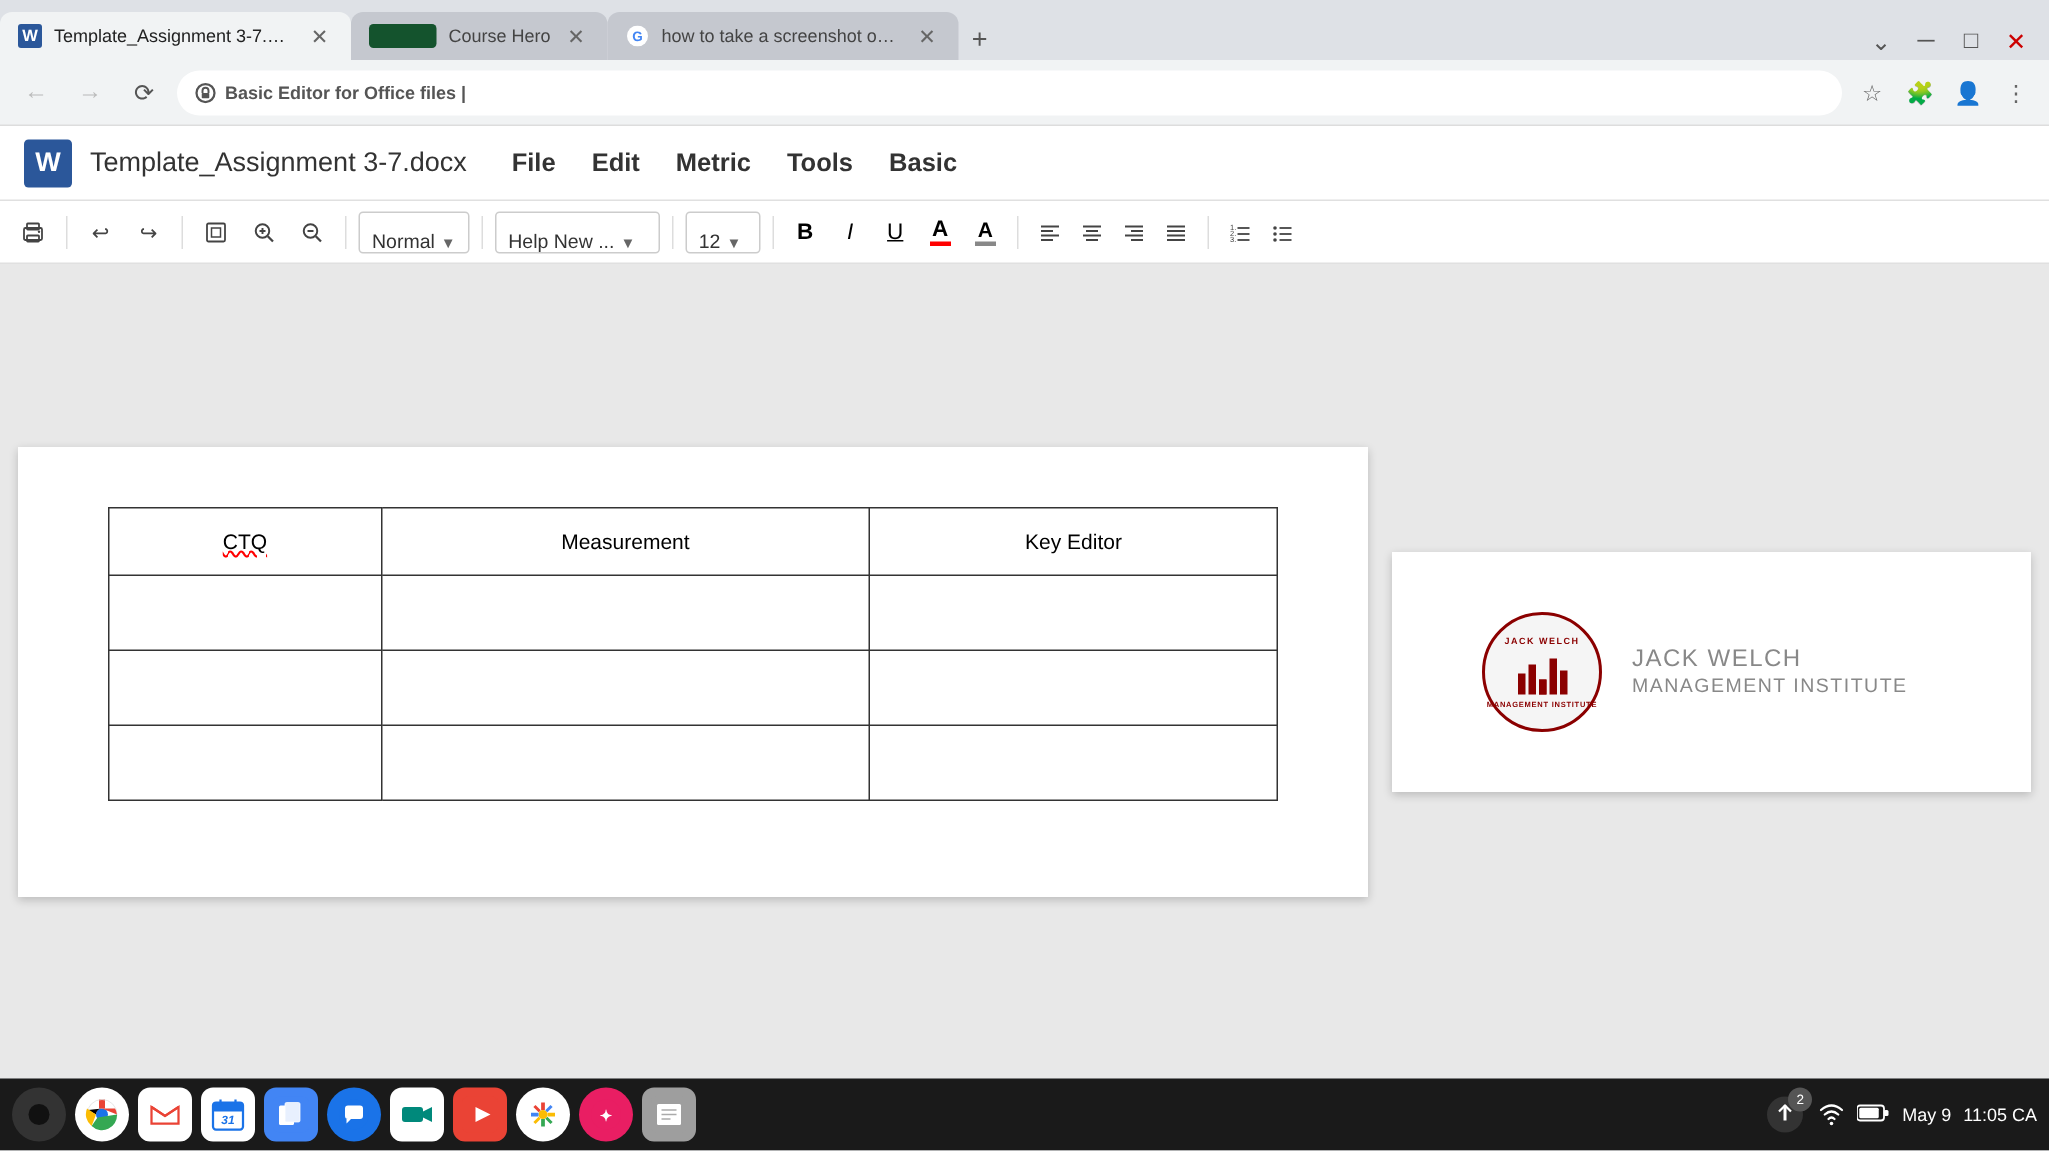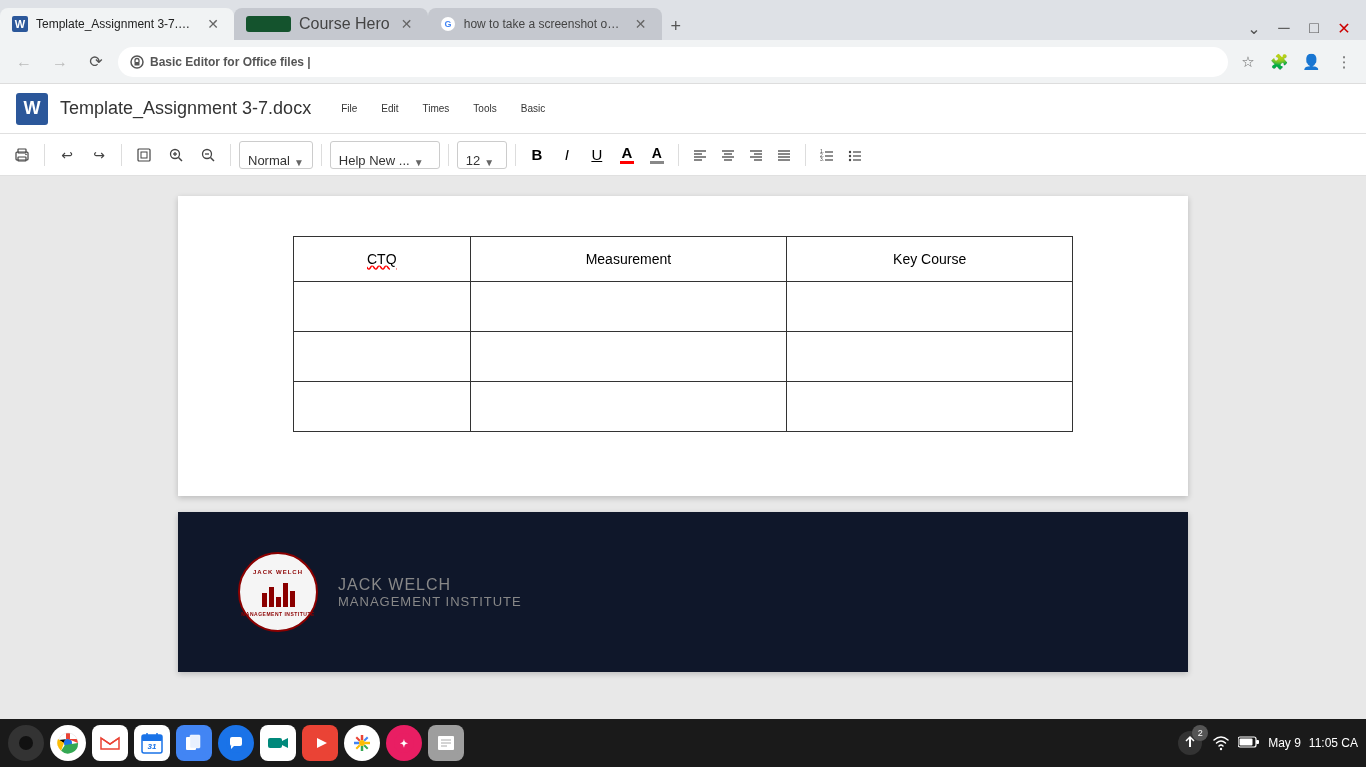--- a/index.html
+++ b/index.html
@@ -25,51 +25,51 @@
     .nav-btn { width: 28px; height: 28px; display: flex; align-items: center; justify-content: center; border-radius: 50%; cursor: pointer; font-size: 16px; color: #555; }
     .nav-btn.disabled { color: #bbb; cursor: default; }
     .address-text { display: flex; align-items: center; gap: 6px; flex: 1; height: 30px; background: white; border-radius: 15px; padding: 0 12px; font-size: 12px; color: #555; }
     .addr-icon { font-size: 15px; color: #666; cursor: pointer; width: 24px; height: 24px; display: flex; align-items: center; justify-content: center; border-radius: 50%; }
 
     
     .app-bar { height: 50px; background: white; display: flex; align-items: center; padding: 0 16px; gap: 12px; border-bottom: 1px solid #e0e0e0; }
     .word-icon { width: 32px; height: 32px; background: #2b579a; color: white; font-size: 18px; font-weight: bold; display: flex; align-items: center; justify-content: center; border-radius: 3px; }
     .doc-title { font-size: 18px; color: #333; font-weight: normal; }
     .menu-bar { display: flex; align-items: center; gap: 4px; margin-left: 8px; }
-    .menu-item { padding: 4px 10px; font-size: 10px; color: #333; cursor: pointer; border-radius: 4px; }
+    .menu-item { padding: 4px 10px; font-size: 17px; color: #333; cursor: pointer; border-radius: 4px; font-weight: bold; }
 
     
     .toolbar { height: 42px; background: white; display: flex; align-items: center; padding: 0 8px; gap: 4px; border-bottom: 1px solid #e0e0e0; }
     .tb-btn { width: 28px; height: 28px; display: flex; align-items: center; justify-content: center; border-radius: 3px; cursor: pointer; font-size: 14px; color: #444; border: 1px solid transparent; }
     .tb-separator { width: 1px; height: 22px; background: #ddd; margin: 0 4px; }
     .tb-dropdown { display: flex; align-items: flex-end; gap: 4px; height: 28px; padding: 0 8px; border: 1px solid #ccc; border-radius: 3px; cursor: pointer; font-size: 13px; color: #333; background: white; }
     .tb-dropdown .arrow { font-size: 10px; color: #666; }
     .tb-format-btn { width: 26px; height: 26px; display: flex; align-items: center; justify-content: center; border-radius: 3px; cursor: pointer; border: 1px solid transparent; }
     .bold { font-weight: bold; font-size: 15px; }
     .italic-btn { font-style: italic; font-size: 15px; }
     .underline-btn { text-decoration: underline; font-size: 15px; }
     .tb-color-btn { display: flex; flex-direction: column; align-items: center; height: 26px; justify-content: center; cursor: pointer; padding: 0 4px; }
     .color-A { font-size: 15px; font-weight: bold; line-height: 1; }
     .color-bar { height: 3px; width: 14px; background: red; margin-top: 1px; }
     .align-group { display: flex; gap: 2px; }
     .list-group { display: flex; gap: 2px; }
 
     
-    .doc-area { flex: 1; background: #e8e8e8; overflow: auto; display: flex; flex-direction: column; align-items: center; padding: 20px 12px; gap: 16px; }
+    .doc-area { flex: 1; background: #e8e8e8; overflow: auto; display: flex; flex-direction: row; align-items: center; padding: 20px 12px; gap: 16px; }
     .doc-page { width: 1010px; background: white; box-shadow: 0 2px 6px rgba(0,0,0,0.2); min-height: 300px; padding: 40px 60px; }
 
     
     .doc-table { border-collapse: collapse; width: 780px; margin: 0 auto; }
     .doc-table th, .doc-table td { border: 1px solid #333; padding: 14px 20px; text-align: center; font-size: 14px; }
     .doc-table th { font-weight: normal; background: white; }
     .doc-table td { height: 50px; }
     .ctq-cell { text-decoration: underline; text-decoration-color: red; text-decoration-style: wavy; }
 
     
-    .doc-page-footer { width: 1010px; background: #0f172a; box-shadow: 0 2px 6px rgba(0,0,0,0.2); min-height: 120px; padding: 40px 60px; display: flex; align-items: center; }
+    .doc-page-footer { width: 1010px; background: #ffffff; box-shadow: 0 2px 6px rgba(0,0,0,0.2); min-height: 120px; padding: 40px 60px; display: flex; align-items: center; }
     .jwmi-logo { display: flex; align-items: center; gap: 20px; }
     .logo-circle { width: 80px; height: 80px; border-radius: 50%; border: 2px solid #8b0000; display: flex; align-items: center; justify-content: center; background: #f5f5f5; flex-shrink: 0; }
     .logo-text { }
     .logo-name { font-size: 16px; color: #888; letter-spacing: 1px; }
     .logo-subtitle { font-size: 13px; color: #888; letter-spacing: 1px; }
 
     
     .taskbar { height: 48px; background: #1a1a1a; display: flex; align-items: center; padding: 0 8px; gap: 6px; }
     .taskbar-item { width: 40px; height: 40px; border-radius: 50%; display: flex; align-items: center; justify-content: center; cursor: pointer; }
     .taskbar-right { margin-left: auto; display: flex; align-items: center; gap: 8px; color: white; font-size: 12px; }
@@ -93,21 +93,21 @@
       <span class="tab-close">✕</span>
     </div>
 
     <div class="tab">
       <span class="tab-favicon coursehero" style="background:#14532d; border-radius:3px;padding-left:45px;">
         <svg width="14" height="14" viewBox="0 0 14 14">
             <rect width="14" height="14" fill="#1a56db" rx="2"></rect>
             <text x="7" y="10" text-anchor="middle" fill="white" font-size="8" font-weight="bold">CH</text>
           </svg>
       </span>
-      <span style="font-size:16px; white-space:nowrap; overflow:hidden; max-width:140px; text-overflow:ellipsis;">Course Hero</span>
+      <span style="font-size:12px; white-space:nowrap; overflow:hidden; max-width:140px; text-overflow:ellipsis;">Course Hero</span>
       <span class="tab-close">✕</span>
     </div>
 
     <div class="tab">
       <span class="tab-favicon">
         <svg width="14" height="14" viewBox="0 0 14 14">
             <circle cx="7" cy="7" r="7" fill="white"></circle>
             <text x="7" y="10" text-anchor="middle" fill="#4285f4" font-size="9" font-weight="bold">G</text>
           </svg>
       </span>
@@ -140,21 +140,21 @@
     <div class="addr-icon">👤</div>
     <div class="addr-icon">⋮</div>
   </div>
 
   <div class="app-bar">
     <div class="word-icon">W</div>
     <span class="doc-title">Template_Assignment 3-7.docx</span>
     <div class="menu-bar">
       <div class="menu-item">File</div>
       <div class="menu-item">Edit</div>
-      <div class="menu-item">Times</div>
+      <div class="menu-item">Metric</div>
       <div class="menu-item">Tools</div>
       <div class="menu-item">Basic</div>
     </div>
   </div>
 
   <div class="toolbar">
 
     <div class="tb-btn">
       <svg width="16" height="16" viewBox="0 0 16 16">
           <rect x="2" y="5" width="12" height="8" rx="1" fill="none" stroke="#444" stroke-width="1.2"></rect>
@@ -292,21 +292,21 @@
   <div class="doc-area">
 
     <div class="doc-page">
       <table class="doc-table">
         <thead>
           <tr>
             <th>
               <span class="ctq-cell" style="text-decoration: underline wavy red;">CTQ</span>
             </th>
             <th>Measurement</th>
-            <th>Key Course</th>
+            <th>Key Editor</th>
           </tr>
         </thead>
         <tbody>
           <tr>
             <td></td>
             <td></td>
             <td></td>
           </tr>
           <tr>
             <td></td>

